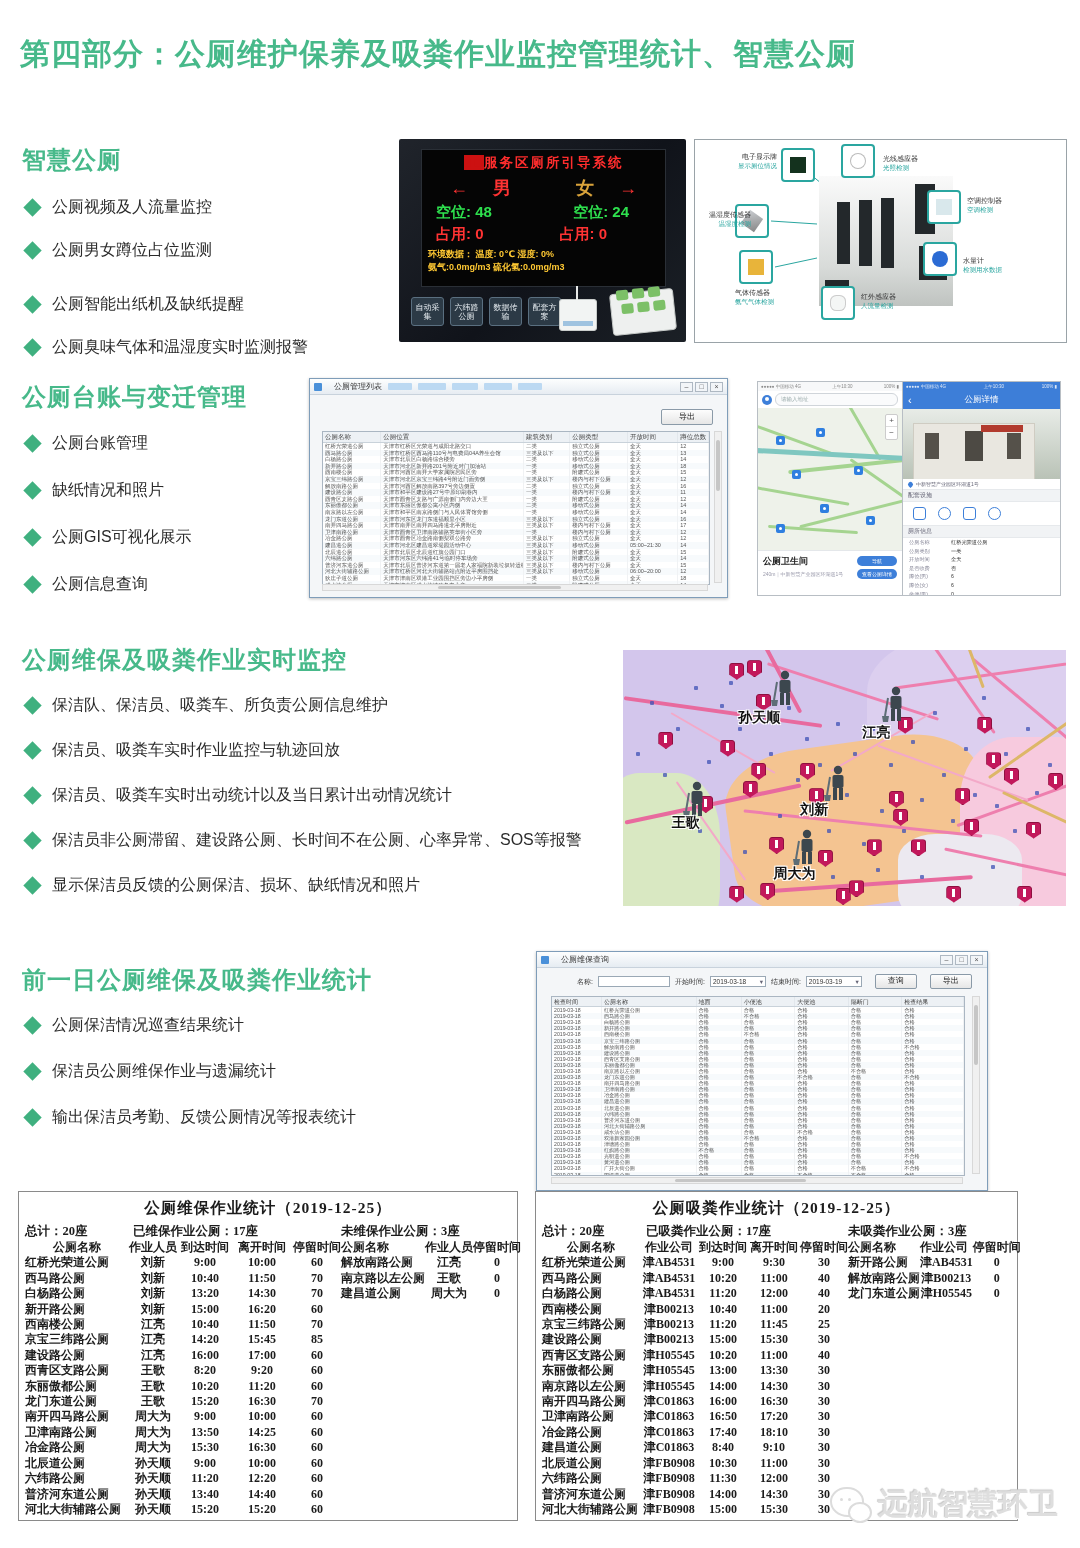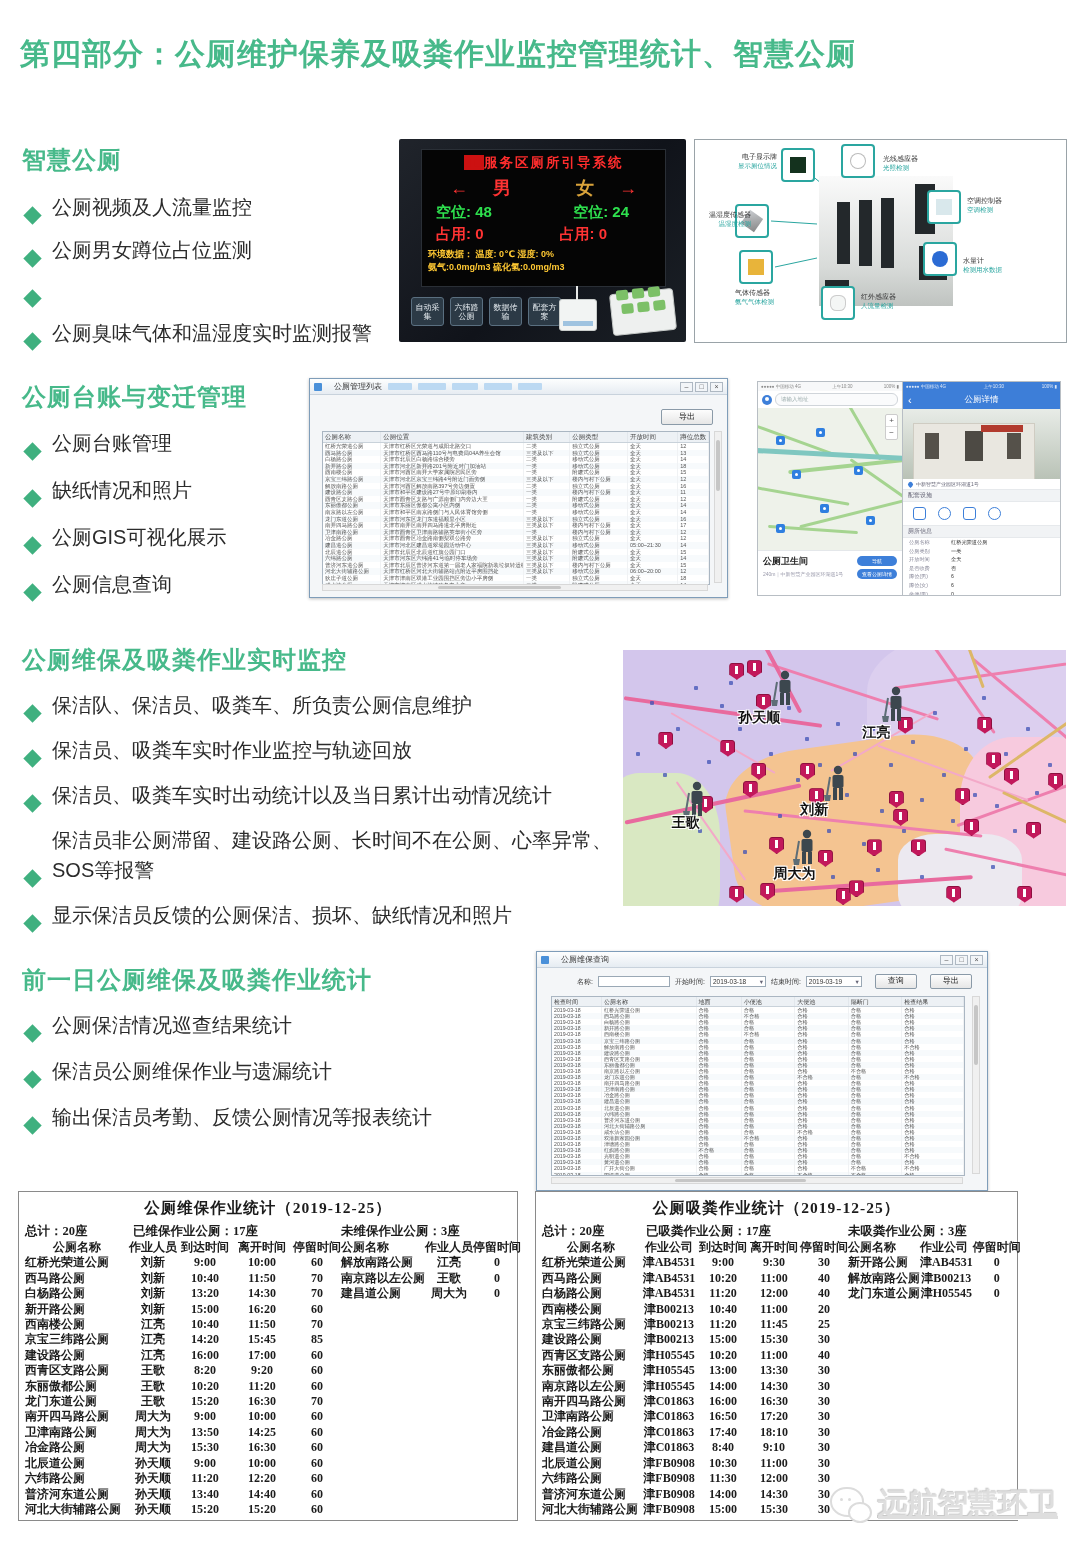--- a/index.html
+++ b/index.html
@@ -2,21 +2,21 @@
 <html><head>
 <meta charset="utf-8">
 <style>
   html,body{margin:0;padding:0;background:#fff;}
   body{width:1080px;height:1548px;position:relative;font-family:"Liberation Sans","DejaVu Sans",sans-serif;overflow:hidden;}
   .abs{position:absolute;}
   
   .page-title{left:20px;top:34px;font-size:30px;font-weight:bold;color:#47b98a;letter-spacing:1px;}
   .sec-h2{font-size:24px;font-weight:bold;color:#47b98a;letter-spacing:1px;}
   ul.bullets{list-style:none;margin:0;padding:0;}
-  ul.bullets li{display:flex;align-items:flex-end;color:#2b2b2b;font-size:20px;line-height:30px;}
+  ul.bullets li{display:flex;align-items:flex-start;color:#2b2b2b;font-size:16px;line-height:30px;}
   .diamond{flex:none;width:13px;height:13px;background:#3fb07f;transform:rotate(45deg);margin:9px 13px 0 2px;}
   
   .led{background:linear-gradient(135deg,#20242b,#10131a 55%,#1b2026);border-radius:2px;overflow:hidden;}
   .led-screen{position:absolute;left:22px;top:10px;right:20px;height:138px;background:#050505;border:1px solid #2a2f36;padding:4px 6px;box-sizing:border-box;}
   .led-row{display:flex;justify-content:space-between;align-items:baseline;}
   .led-title{color:#ff2d2d;font-weight:bold;font-size:13.5px;text-align:center;letter-spacing:2px;}
   .led-red{color:#ff3333;font-weight:bold;}
   .led-green{color:#2ee04e;font-weight:bold;}
   .led-yellow{color:#ffc933;font-size:9px;font-weight:bold;}
   .led-gold{color:#d8a23a;font-weight:bold;}
@@ -95,44 +95,45 @@
   .worker-name{position:absolute;font-size:14px;font-weight:bold;color:#111;text-shadow:1px 1px 0 #fff,-1px -1px 0 #fff,1px -1px 0 #fff,-1px 1px 0 #fff;}
   
   .statbox{border:1px solid #8a8a8a;background:#fff;font-family:"Liberation Serif","DejaVu Serif",serif;color:#1c1c1c;box-sizing:border-box;padding:4px 6px;}
   .stat-title{text-align:center;font-size:15.5px;font-weight:bold;letter-spacing:1px;margin:2px 0 4px 0;}
   .stat-summary{position:relative;height:17px;font-size:12.5px;font-weight:bold;}
   .stat-table{border-collapse:collapse;font-size:12px;font-weight:bold;}
   .stat-table th{font-weight:bold;text-align:left;padding:0;line-height:15.4px;white-space:nowrap;}
   .stat-table td{padding:0;line-height:15.4px;white-space:nowrap;}
   .ctr{text-align:center !important;}
   
-  .watermark{display:flex;align-items:center;gap:6px;color:#dedede;font-size:30px;font-weight:bold;text-shadow:1px 1px 0 #fff,-1px -1px 1px #c9c9c9;text-decoration:underline;}
+  .watermark{display:flex;align-items:center;gap:6px;color:#dedede;font-size:30px;font-weight:bold;text-shadow:1px 1px 0 #fff,-1px -1px 1px #c9c9c9;}
   .wm-ico{position:relative;width:42px;height:36px;}
   .wm-b1{position:absolute;left:0;top:0;width:30px;height:26px;border:2px solid #dcdcdc;border-radius:50% 50% 46% 54%;background:#fff;}
   .wm-b1 i{position:absolute;width:3px;height:3px;background:#dcdcdc;border-radius:50%;top:9px;}
   .wm-b2{position:absolute;right:0;bottom:0;width:20px;height:17px;border:2px solid #dcdcdc;border-radius:50%;background:#fff;}
 </style>
 </head>
 <body>
 
 <div class="abs page-title">第四部分：公厕维护保养及吸粪作业监控管理统计、智慧公厕</div>
 
 <div class="abs sec-h2" style="left:22px;top:144px;">智慧公厕</div>
 <ul class="abs bullets" style="left:24px;top:192px;width:360px;">
 
 <li style="margin-bottom:13px;">
       <span class="diamond"></span>
       <span>公厕视频及人流量监控</span>
     </li>
-    <li style="margin-bottom:18px;">
+    <li style="margin-bottom:24px;">
       <span class="diamond"></span>
       <span>公厕男女蹲位占位监测</span>
     </li>
     <li style="margin-bottom:13px;">
       <span class="diamond"></span>
+      <span>公厕智能出纸机及缺纸提醒</span>
     </li>
     <li style="margin-bottom:13px;">
       <span class="diamond"></span>
       <span>公厕臭味气体和温湿度实时监测报警</span>
     </li>
   </ul>
 
 <div class="abs led" style="left:399px;top:139px;width:287px;height:203px;">
   <div class="led-screen">
     <div class="led-title"><span style="background:#c11;color:#c11;">■■</span><span>服务区厕所引导系统</span></div>

